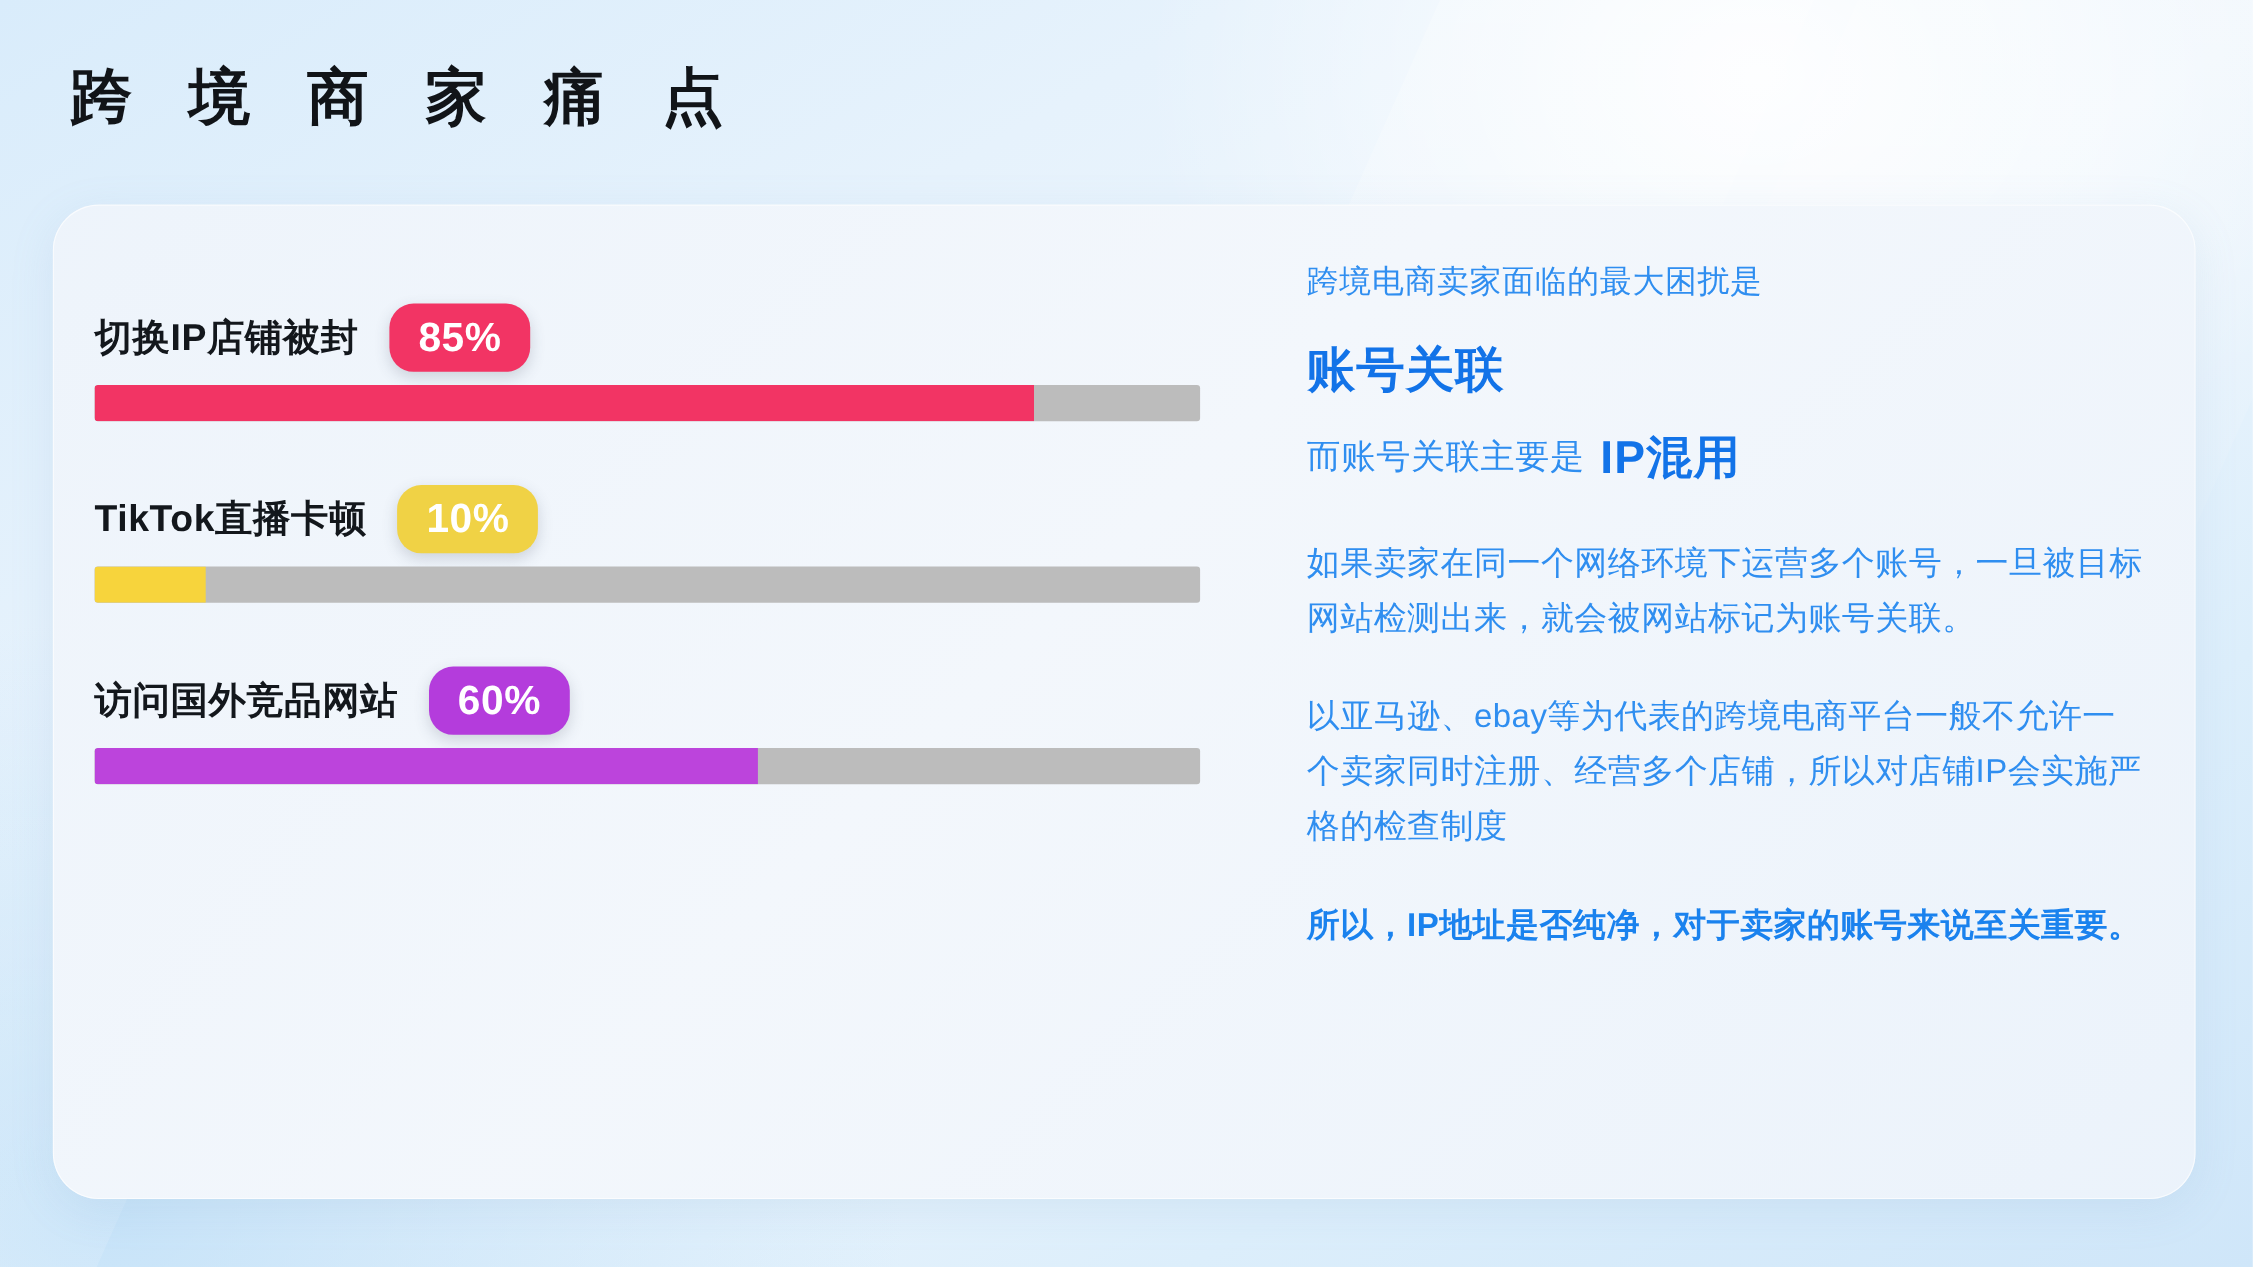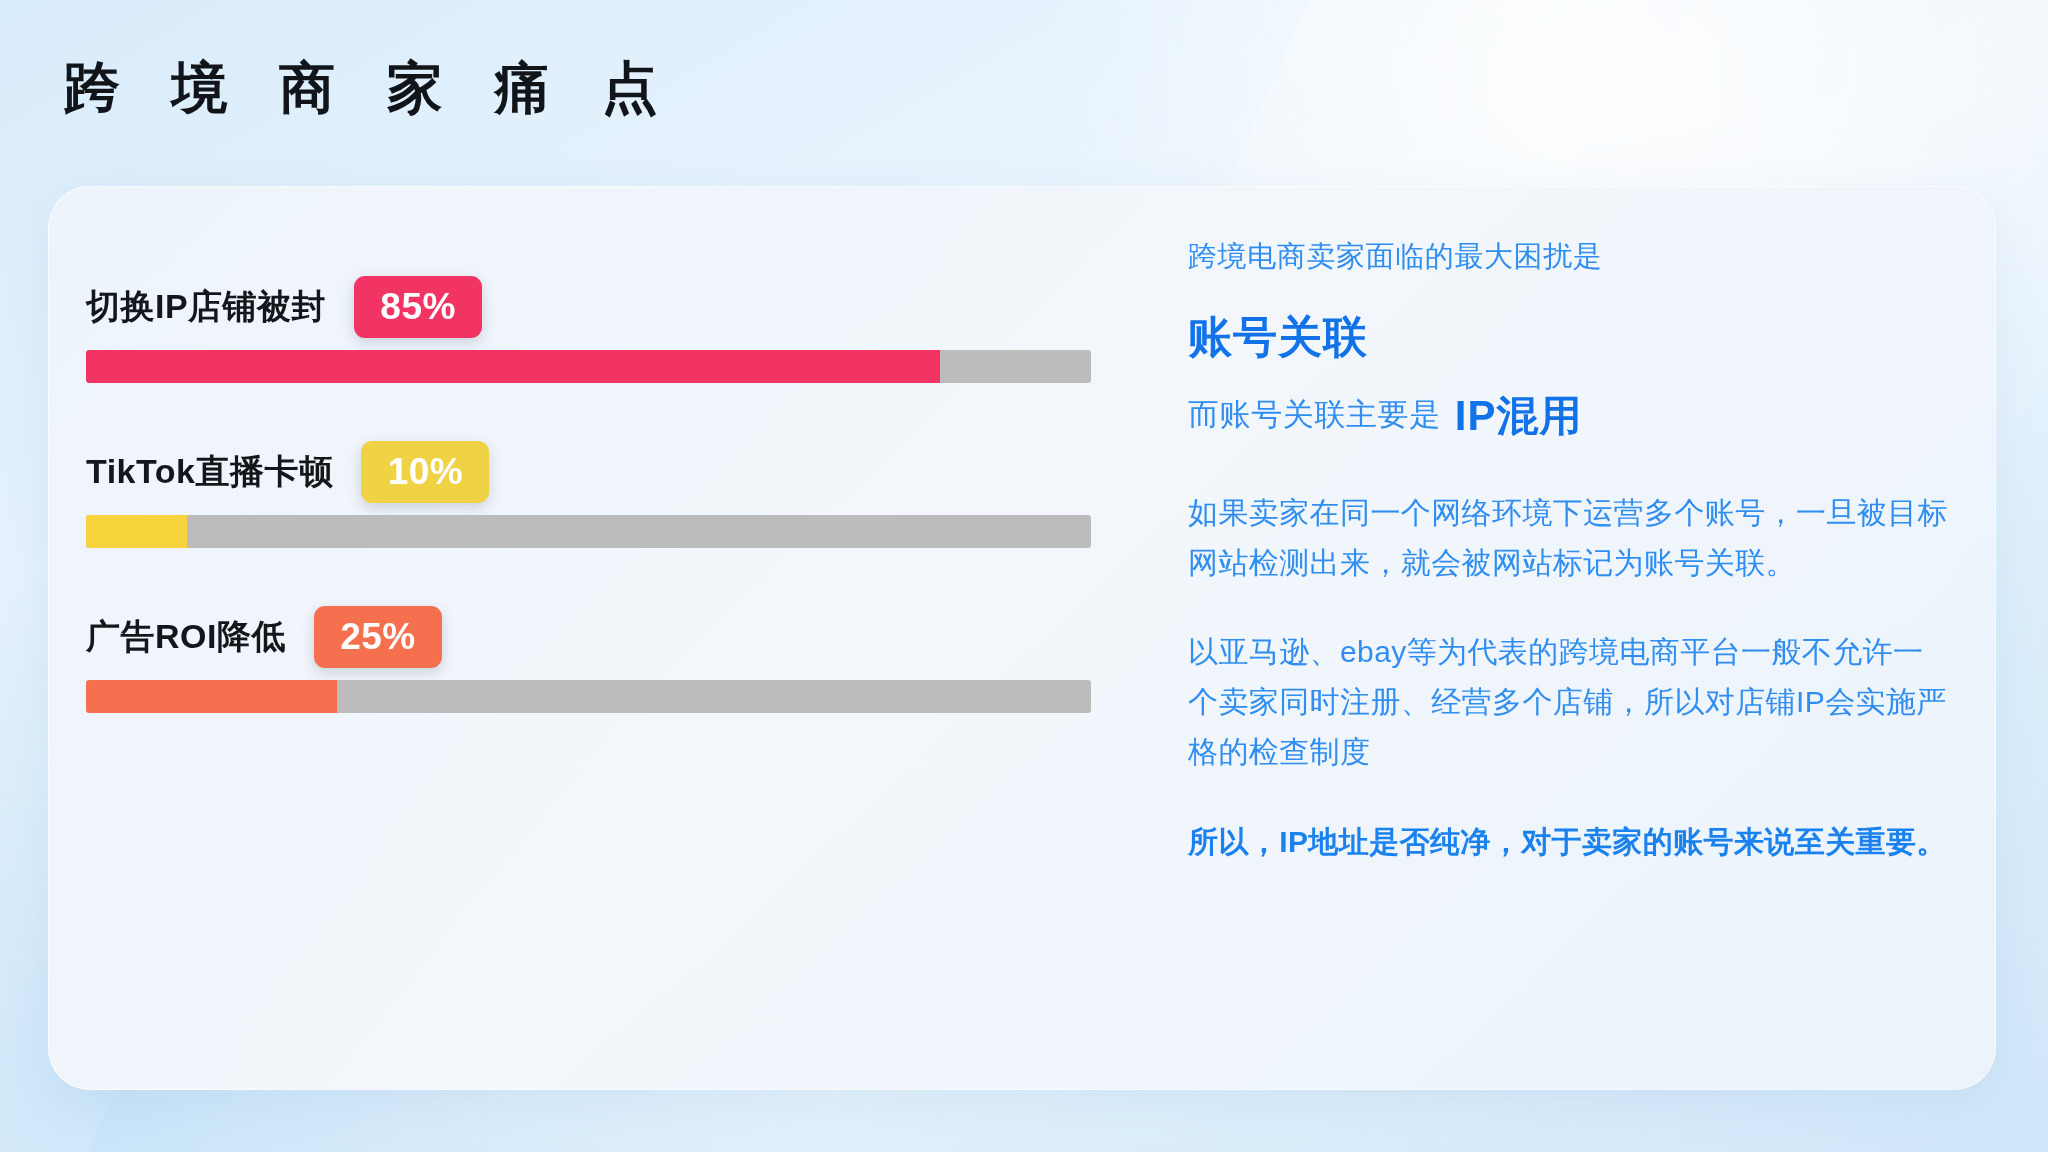--- a/index.html
+++ b/index.html
@@ -52,21 +52,21 @@
     display:flex; align-items:center;
     height:86px;
   }
   .bar-label {
     font-size:34px; font-weight:900; color:#13171c;
     white-space:nowrap; letter-spacing:0.5px;
   }
   .bar-badge {
     display:inline-flex; align-items:center; justify-content:center;
     min-width:128px; height:62px; padding:0 18px;
-    border-radius:11px;
+    border-radius:22px;
     color:#ffffff; font-size:37px; font-weight:800; letter-spacing:0.5px;
     box-shadow:0 5px 14px rgba(60,70,90,0.20);
   }
   .bar-track {
     position:relative;
     height:33px; width:1005px;
     background:#bcbcbc; border-radius:3px;
     overflow:hidden;
   }
   .bar-fill { position:absolute; left:0; top:0; bottom:0; border-radius:3px 0 0 3px; }
@@ -125,25 +125,25 @@
         <div class="bar-head">
           <span class="bar-label">TikTok直播卡顿</span>
           <span class="bar-badge" style="background: rgb(240, 210, 69); margin-left: 28px;">10%</span>
         </div>
         <div class="bar-track">
           <div class="bar-fill" style="width: 10%; background: rgb(247, 212, 60);"></div>
         </div>
       </div>
       <div class="bar-row">
         <div class="bar-head">
-          <span class="bar-label">广告ROI降低</span>
-          <span class="bar-badge" style="background: rgb(244, 112, 79); margin-left: 28px;">25%</span>
+          <span class="bar-label">访问国外竞品网站</span>
+          <span class="bar-badge" style="background: rgb(180, 60, 220); margin-left: 28px;">60%</span>
         </div>
         <div class="bar-track">
-          <div class="bar-fill" style="width: 25%; background: rgb(244, 112, 79);"></div>
+          <div class="bar-fill" style="width: 60%; background: rgb(188, 68, 220);"></div>
         </div>
       </div>
     </div>
 
   <div class="copy">
     <div class="copy-lead">跨境电商卖家面临的最大困扰是</div>
     <div class="copy-highlight">账号关联</div>
     <div class="copy-sub">
       <span>而账号关联主要是</span>
       <span class="strong">IP混用</span>

